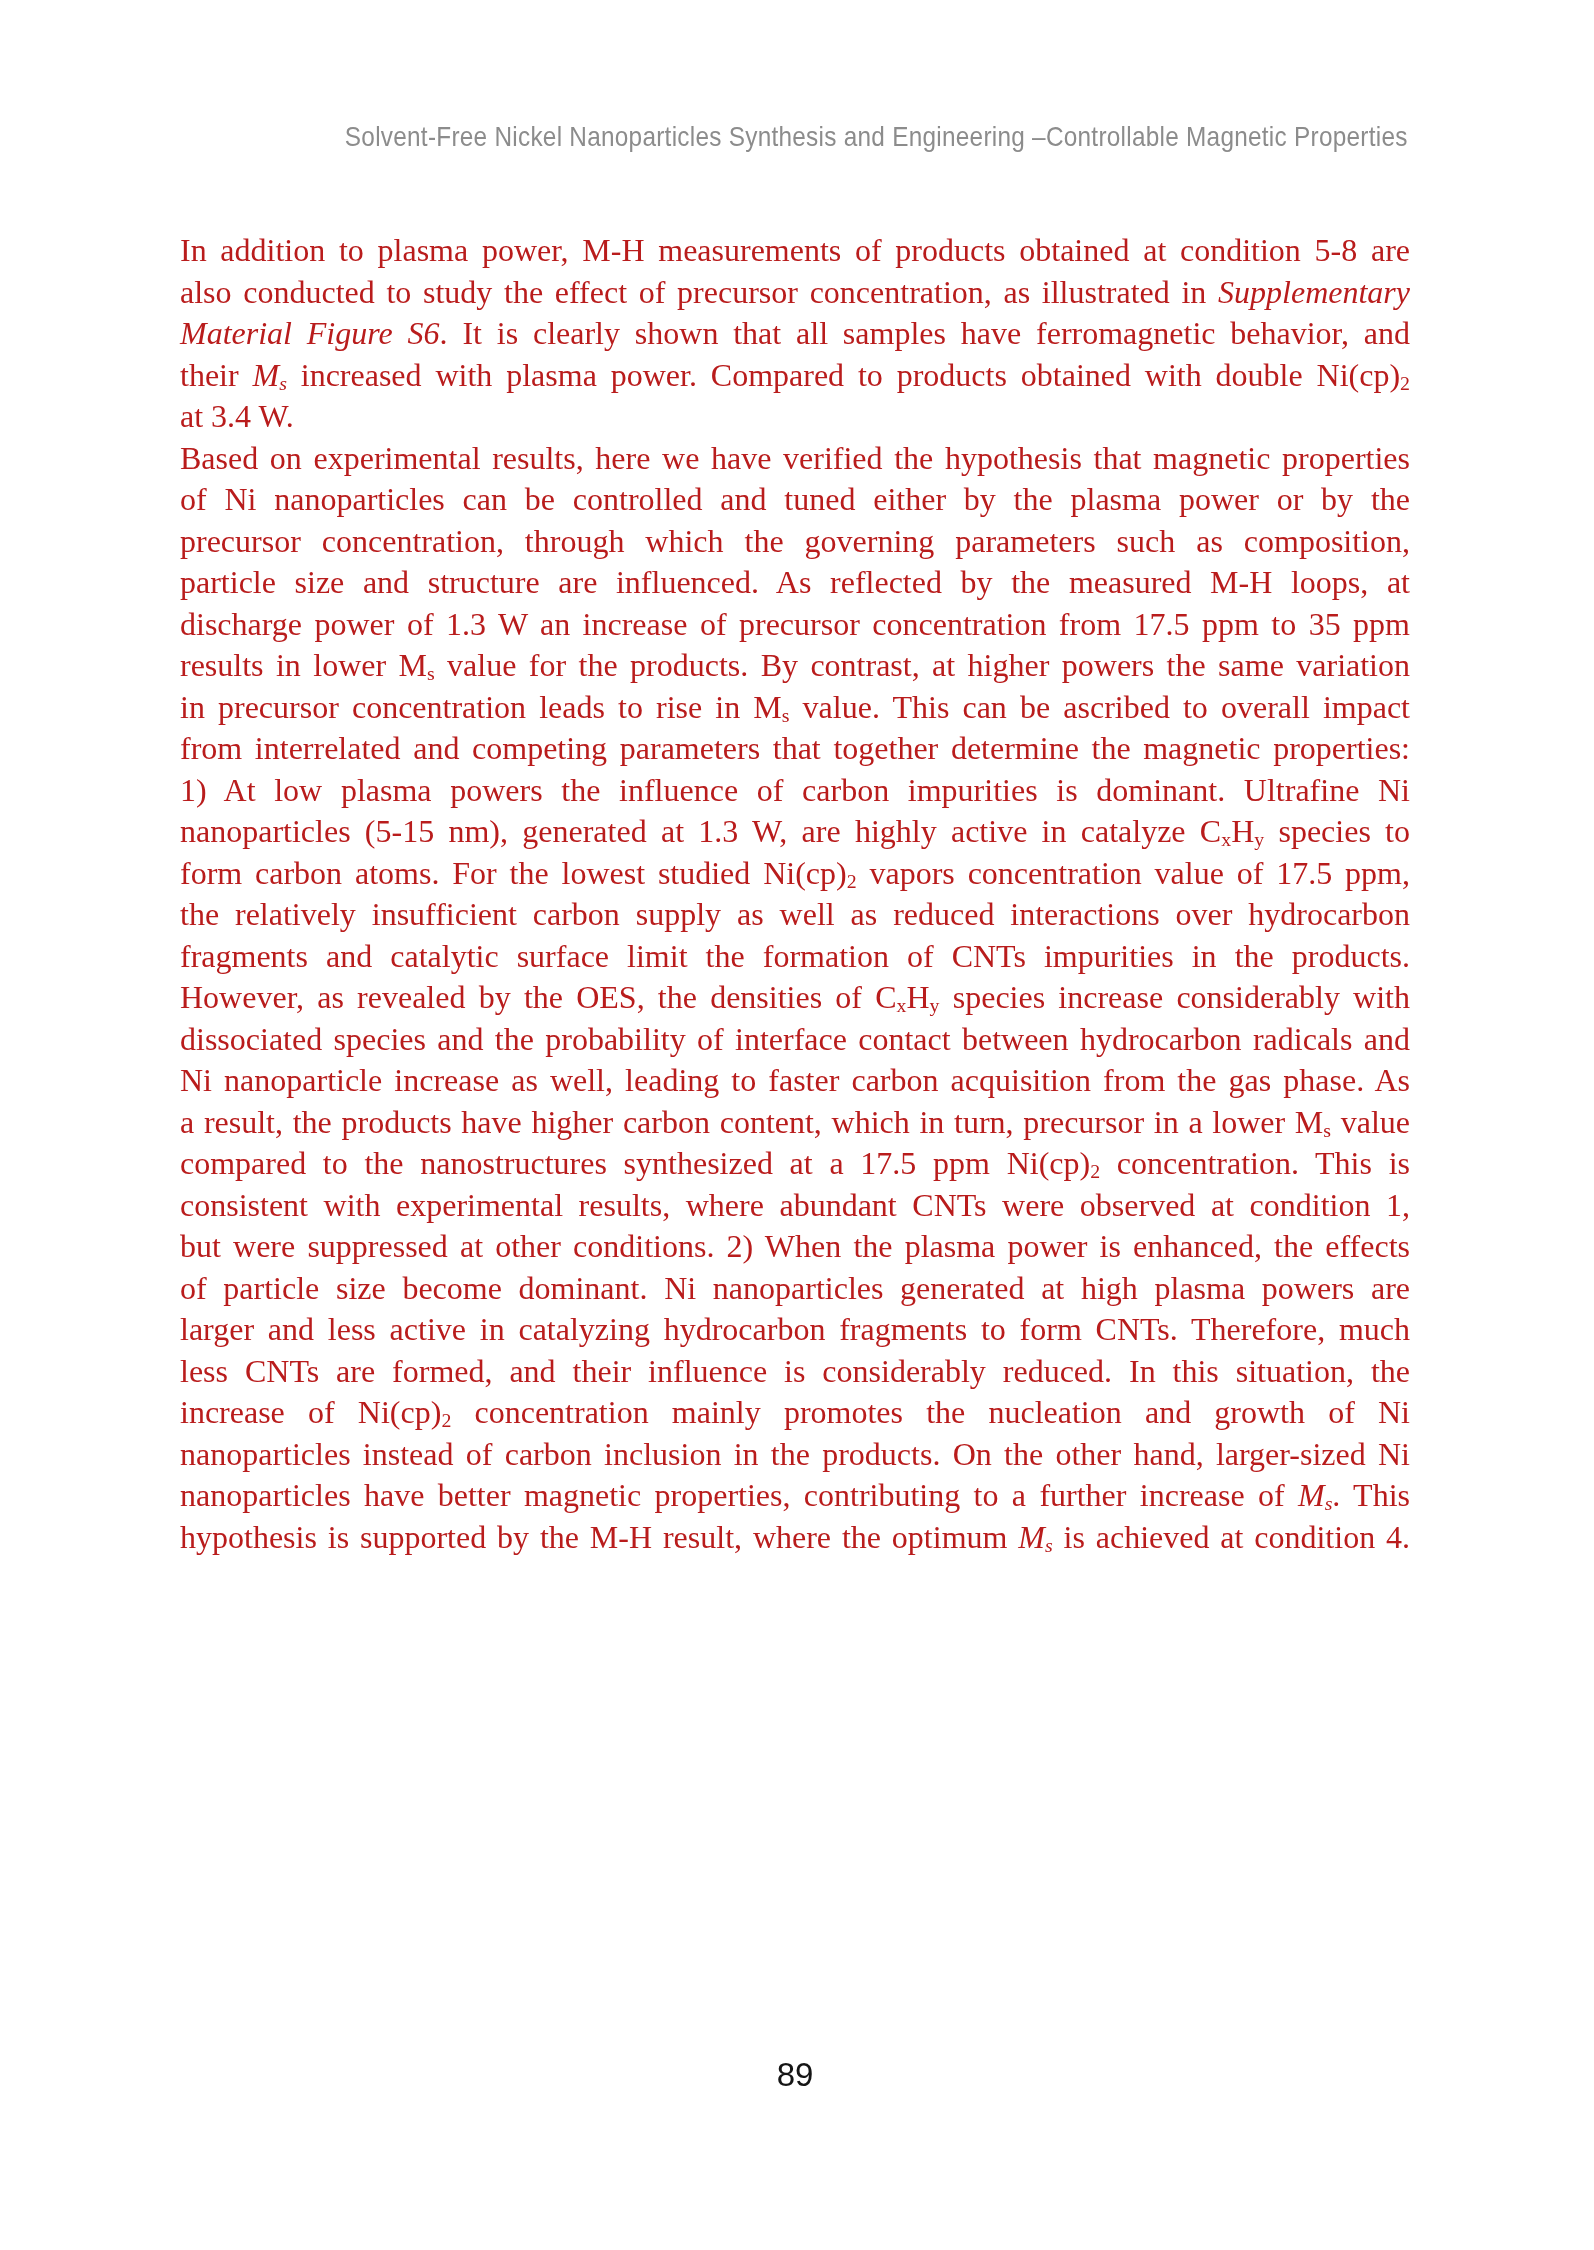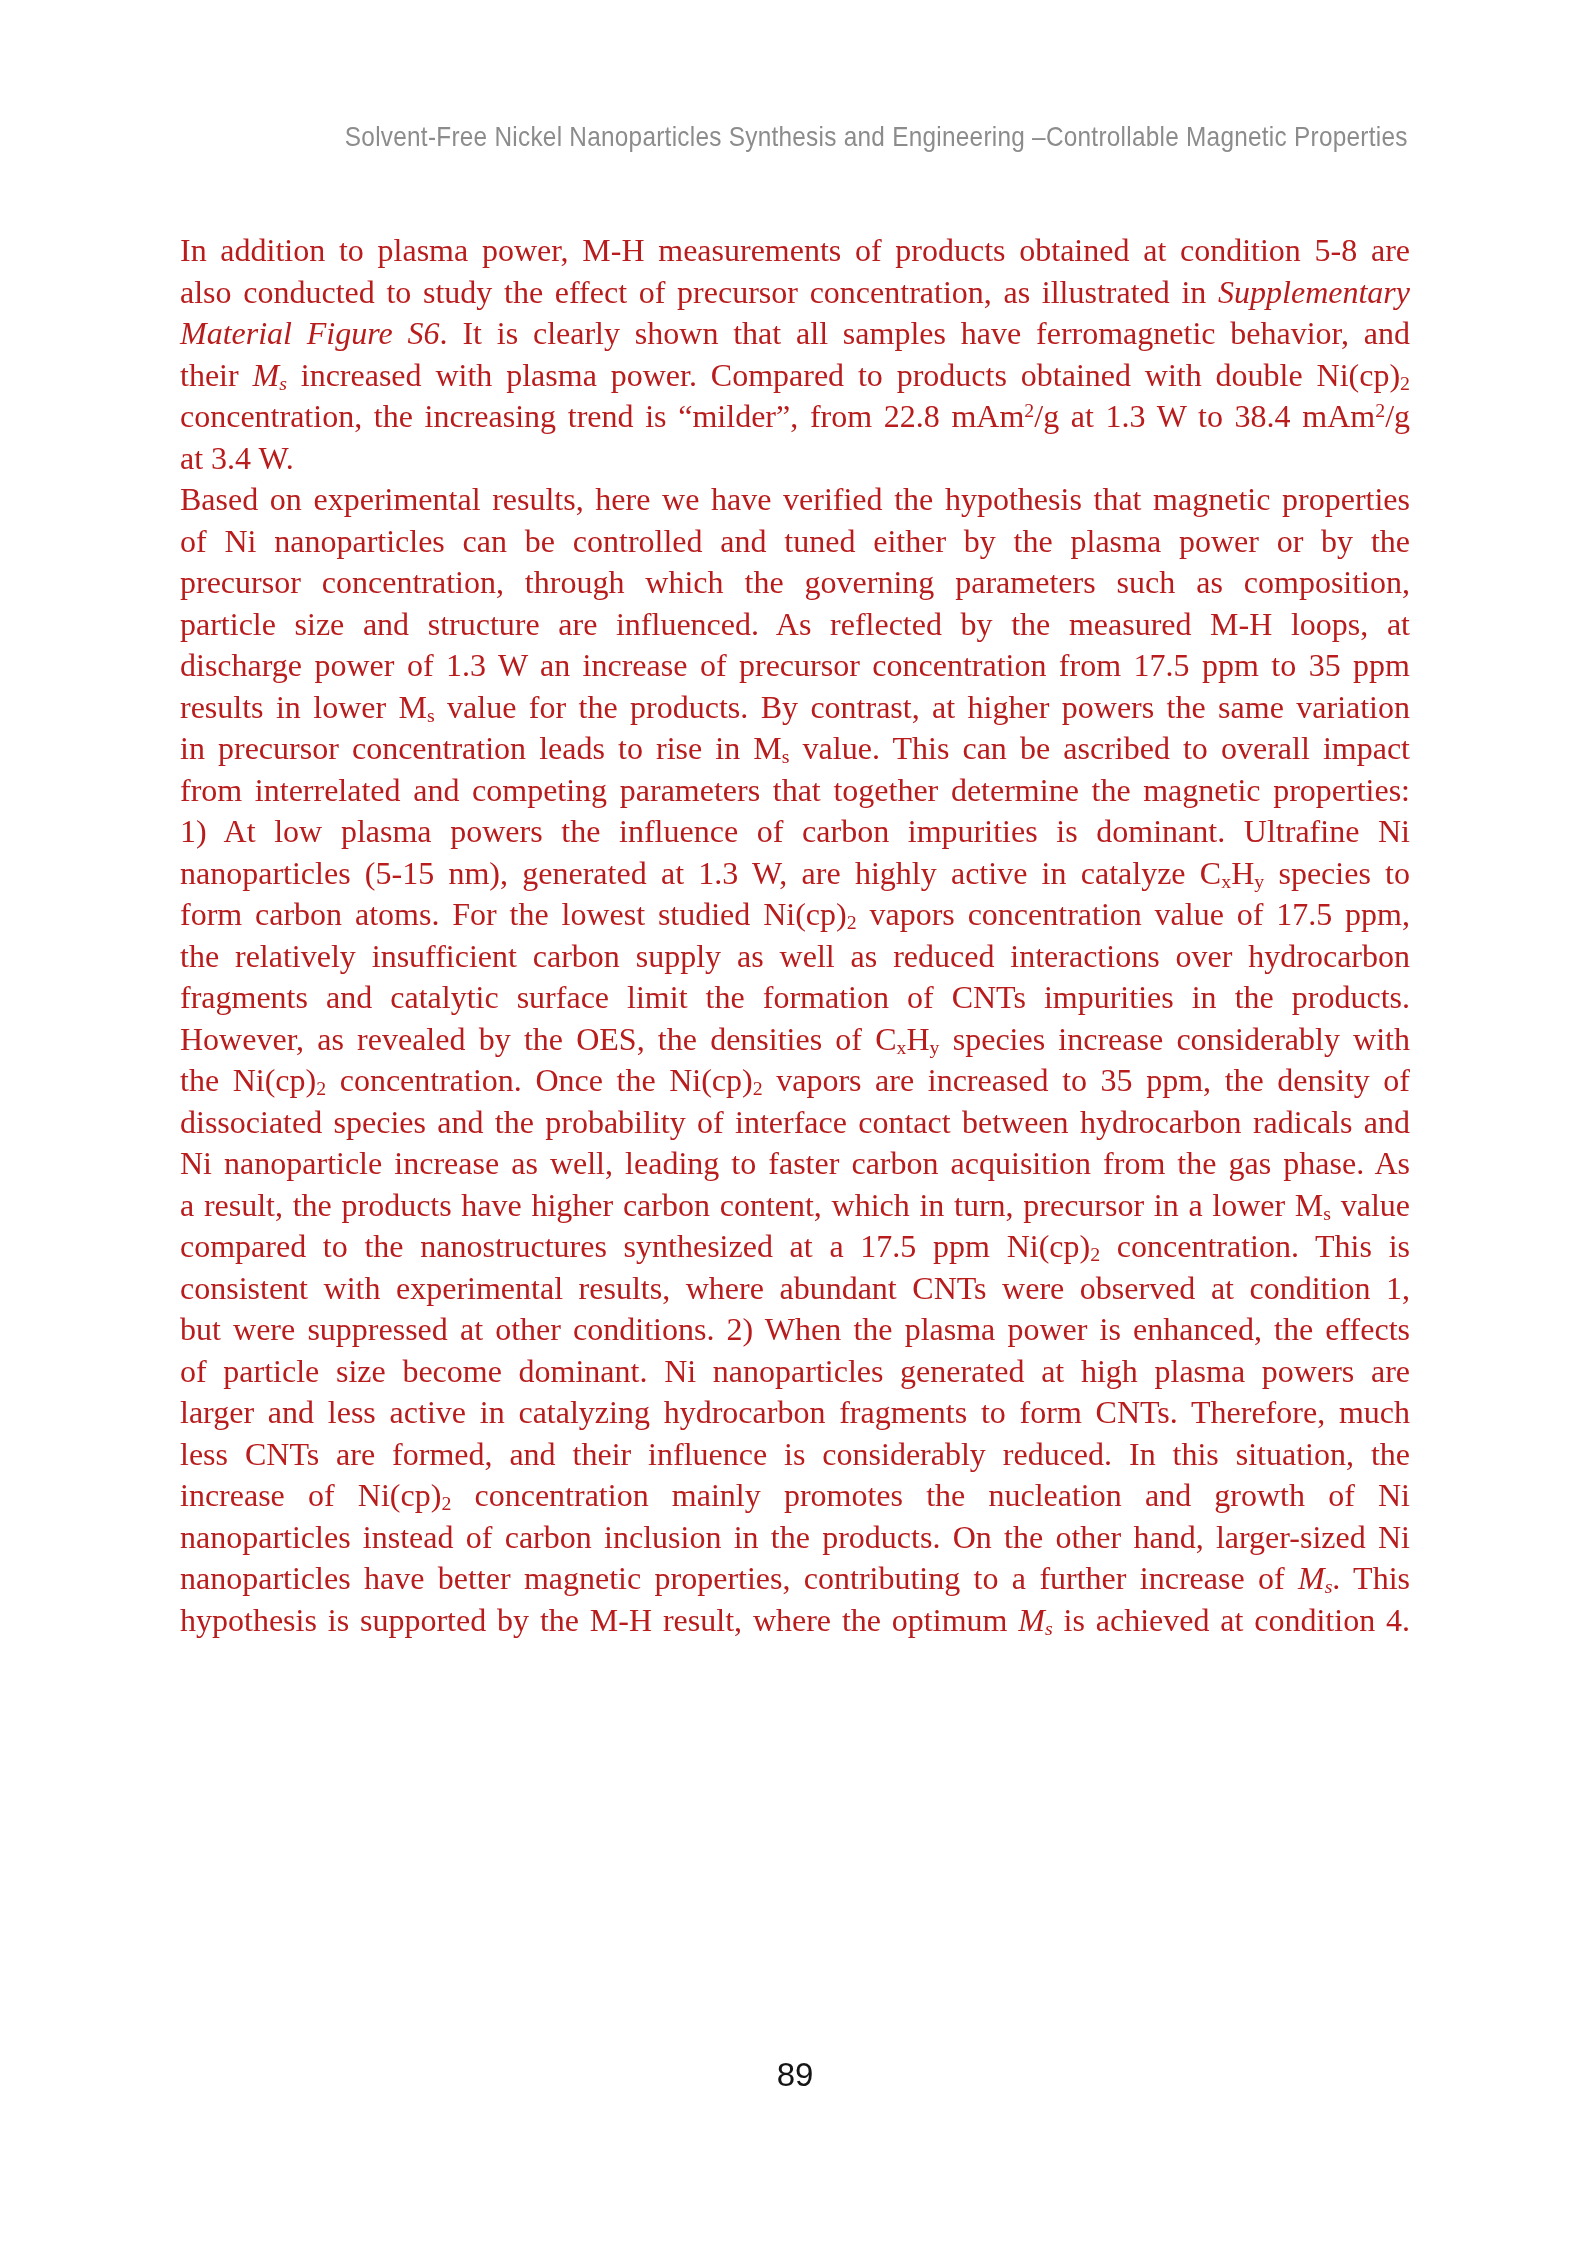--- a/index.html
+++ b/index.html
@@ -90,39 +90,37 @@
   <div class="running-header">
     <span class="squeeze">Solvent-Free Nickel Nanoparticles Synthesis and Engineering –Controllable Magnetic Properties</span>
   </div>
 
   <div class="body-text">
     <div class="paragraph">
         <div class="line"><span>In addition to plasma power, M-H measurements of products obtained at condition 5-8 are</span></div>
         <div class="line"><span>also conducted to study the effect of precursor concentration, as illustrated in </span><span class="rs-i">Supplementary</span></div>
         <div class="line"><span class="rs-i">Material Figure S6</span><span>. It is clearly shown that all samples have ferromagnetic behavior, and</span></div>
         <div class="line"><span>their </span><span class="rs-i">M</span><span class="rs-isub">s</span><span> increased with plasma power. Compared to products obtained with double Ni(cp)</span><span class="rs-sub">2</span></div>
-        <div class="line"><span>concentration, the increasing trend is “milder”, from 22.8 mAm</span><span class="rs-sup">2</span><span>/g at 1.3 W to 38.4 mAm</span><span class="rs-sup">2</span><span>/g</span></div>
         <div class="line no-stretch"><span>at 3.4 W.</span></div>
       </div>
     <div class="paragraph">
         <div class="line"><span>Based on experimental results, here we have verified the hypothesis that magnetic properties</span></div>
         <div class="line"><span>of Ni nanoparticles can be controlled and tuned either by the plasma power or by the</span></div>
         <div class="line"><span>precursor concentration, through which the governing parameters such as composition,</span></div>
         <div class="line"><span>particle size and structure are influenced. As reflected by the measured M-H loops, at</span></div>
         <div class="line"><span>discharge power of 1.3 W an increase of precursor concentration from 17.5 ppm to 35 ppm</span></div>
         <div class="line"><span>results in lower M</span><span class="rs-sub">s</span><span> value for the products. By contrast, at higher powers the same variation</span></div>
         <div class="line"><span>in precursor concentration leads to rise in M</span><span class="rs-sub">s</span><span> value. This can be ascribed to overall impact</span></div>
         <div class="line"><span>from interrelated and competing parameters that together determine the magnetic properties:</span></div>
         <div class="line"><span>1) At low plasma powers the influence of carbon impurities is dominant. Ultrafine Ni</span></div>
         <div class="line"><span>nanoparticles (5-15 nm), generated at 1.3 W, are highly active in catalyze C</span><span class="rs-sub">x</span><span>H</span><span class="rs-sub">y</span><span> species to</span></div>
         <div class="line"><span>form carbon atoms. For the lowest studied Ni(cp)</span><span class="rs-sub">2</span><span> vapors concentration value of 17.5 ppm,</span></div>
         <div class="line"><span>the relatively insufficient carbon supply as well as reduced interactions over hydrocarbon</span></div>
         <div class="line"><span>fragments and catalytic surface limit the formation of CNTs impurities in the products.</span></div>
         <div class="line"><span>However, as revealed by the OES, the densities of C</span><span class="rs-sub">x</span><span>H</span><span class="rs-sub">y</span><span> species increase considerably with</span></div>
-        <div class="line"><span>the Ni(cp)</span><span class="rs-sub">2</span><span> concentration. Once the Ni(cp)</span><span class="rs-sub">2</span><span> vapors are increased to 35 ppm, the density of</span></div>
         <div class="line"><span>dissociated species and the probability of interface contact between hydrocarbon radicals and</span></div>
         <div class="line"><span>Ni nanoparticle increase as well, leading to faster carbon acquisition from the gas phase. As</span></div>
         <div class="line"><span>a result, the products have higher carbon content, which in turn, precursor in a lower M</span><span class="rs-sub">s</span><span> value</span></div>
         <div class="line"><span>compared to the nanostructures synthesized at a 17.5 ppm Ni(cp)</span><span class="rs-sub">2</span><span> concentration. This is</span></div>
         <div class="line"><span>consistent with experimental results, where abundant CNTs were observed at condition 1,</span></div>
         <div class="line"><span>but were suppressed at other conditions. 2) When the plasma power is enhanced, the effects</span></div>
         <div class="line"><span>of particle size become dominant. Ni nanoparticles generated at high plasma powers are</span></div>
         <div class="line"><span>larger and less active in catalyzing hydrocarbon fragments to form CNTs. Therefore, much</span></div>
         <div class="line"><span>less CNTs are formed, and their influence is considerably reduced. In this situation, the</span></div>
         <div class="line"><span>increase of Ni(cp)</span><span class="rs-sub">2</span><span> concentration mainly promotes the nucleation and growth of Ni</span></div>

